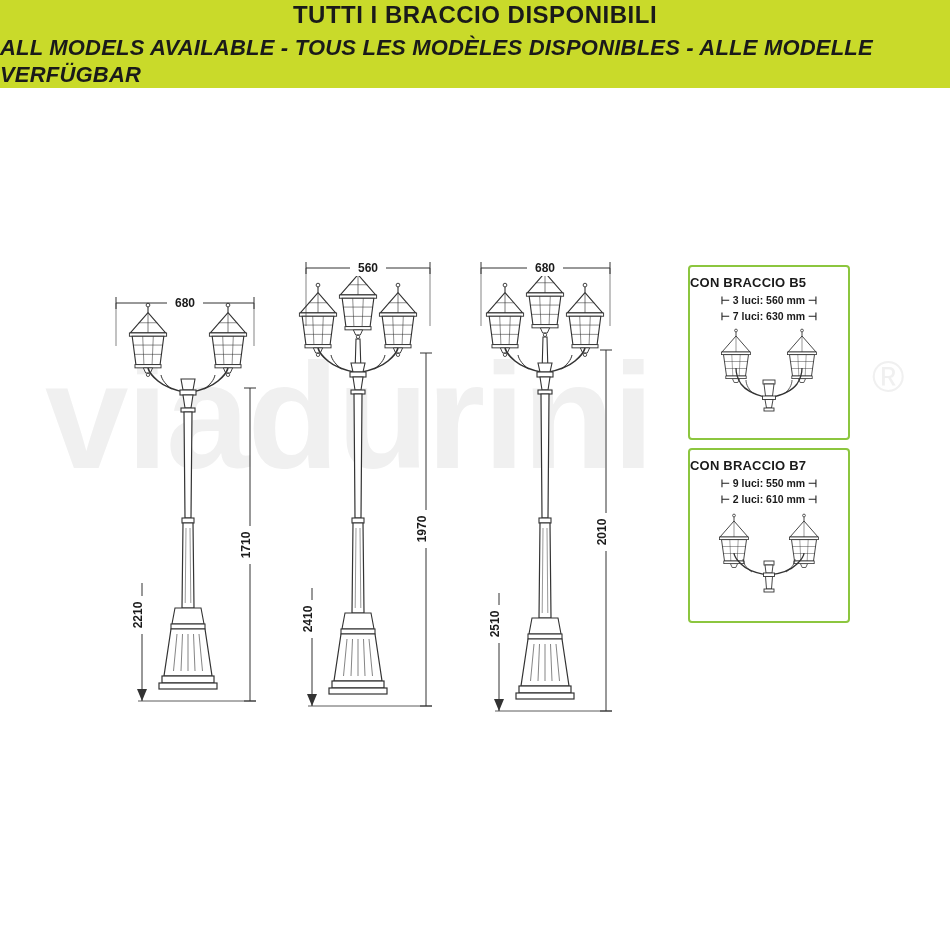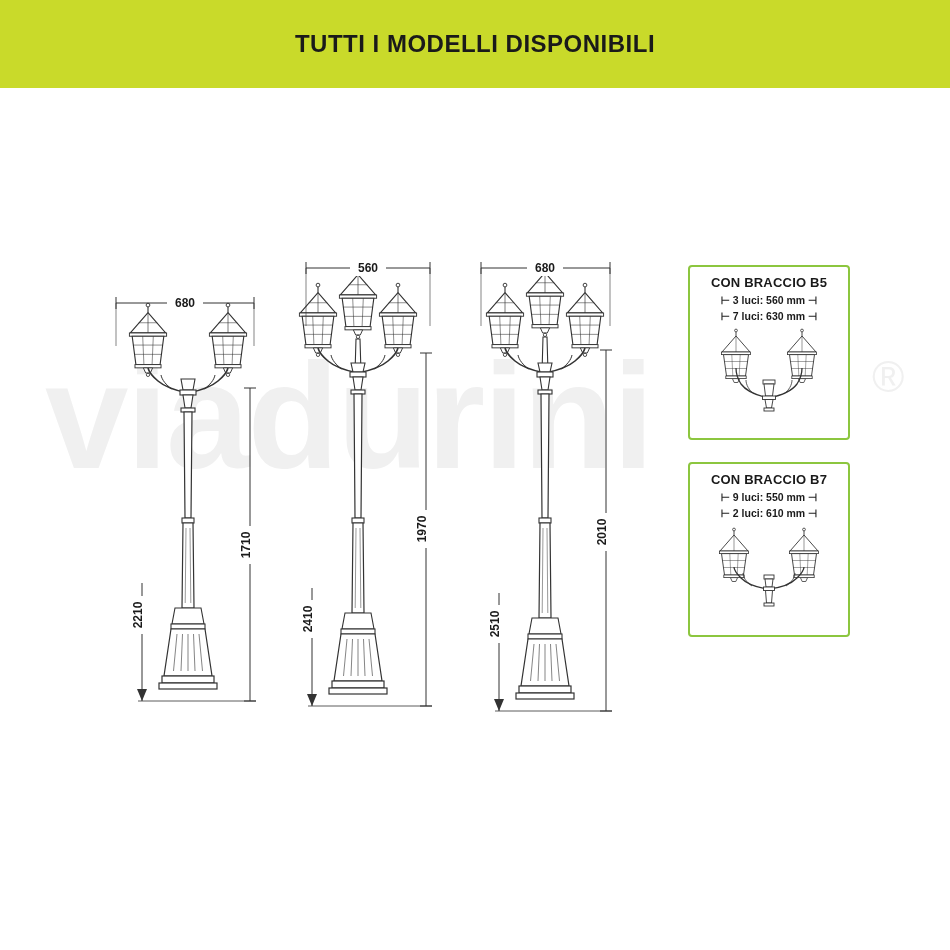--- a/index.html
+++ b/index.html
@@ -96,24 +96,24 @@
   .side-box {
     position: absolute;
     width: 162px;
     border: 2px solid #8cc63f;
     border-radius: 4px;
     background: rgba(255,255,255,0.0);
     z-index: 2;
     box-sizing: border-box;
   }
   #box-b5 { left: 688px; top: 265px; height: 175px; }
-  #box-b7 { left: 688px; top: 462px; height: 175px; }
+  #box-b7 { left: 688px; top: 448px; height: 175px; }
 
   .box-title {
-    text-align: center;
+    text-align: left;
     font-size: 13px;
     font-weight: bold;
     color: #1a1a1a;
     margin-top: 8px;
     letter-spacing: 0.2px;
   }
   .box-line {
     text-align: center;
     font-size: 10.5px;
     color: #1a1a1a;
@@ -124,21 +124,22 @@
   .box-fig {
     margin-top: 4px;
     display: flex;
     justify-content: center;
   }
 </style>
 </head>
 <body>
 
 <div id="header-banner">
-  <div id="header-line1">TUTTI I MODELLI DISPONIBILI</div>
+  <div id="header-line1">TUTTI I BRACCIO DISPONIBILI</div>
+  <div id="header-line2">ALL MODELS AVAILABLE - TOUS LES MODÈLES DISPONIBLES - ALLE MODELLE VERFÜGBAR</div>
 </div>
 
 <div id="watermark">viadurini</div>
 <div id="watermark-reg">®</div>
 
 <div id="drawing-area">
 <svg width="950" height="862" viewBox="0 0 950 862" xmlns="http://www.w3.org/2000/svg">
   <defs>
 
     <g id="lantern">

